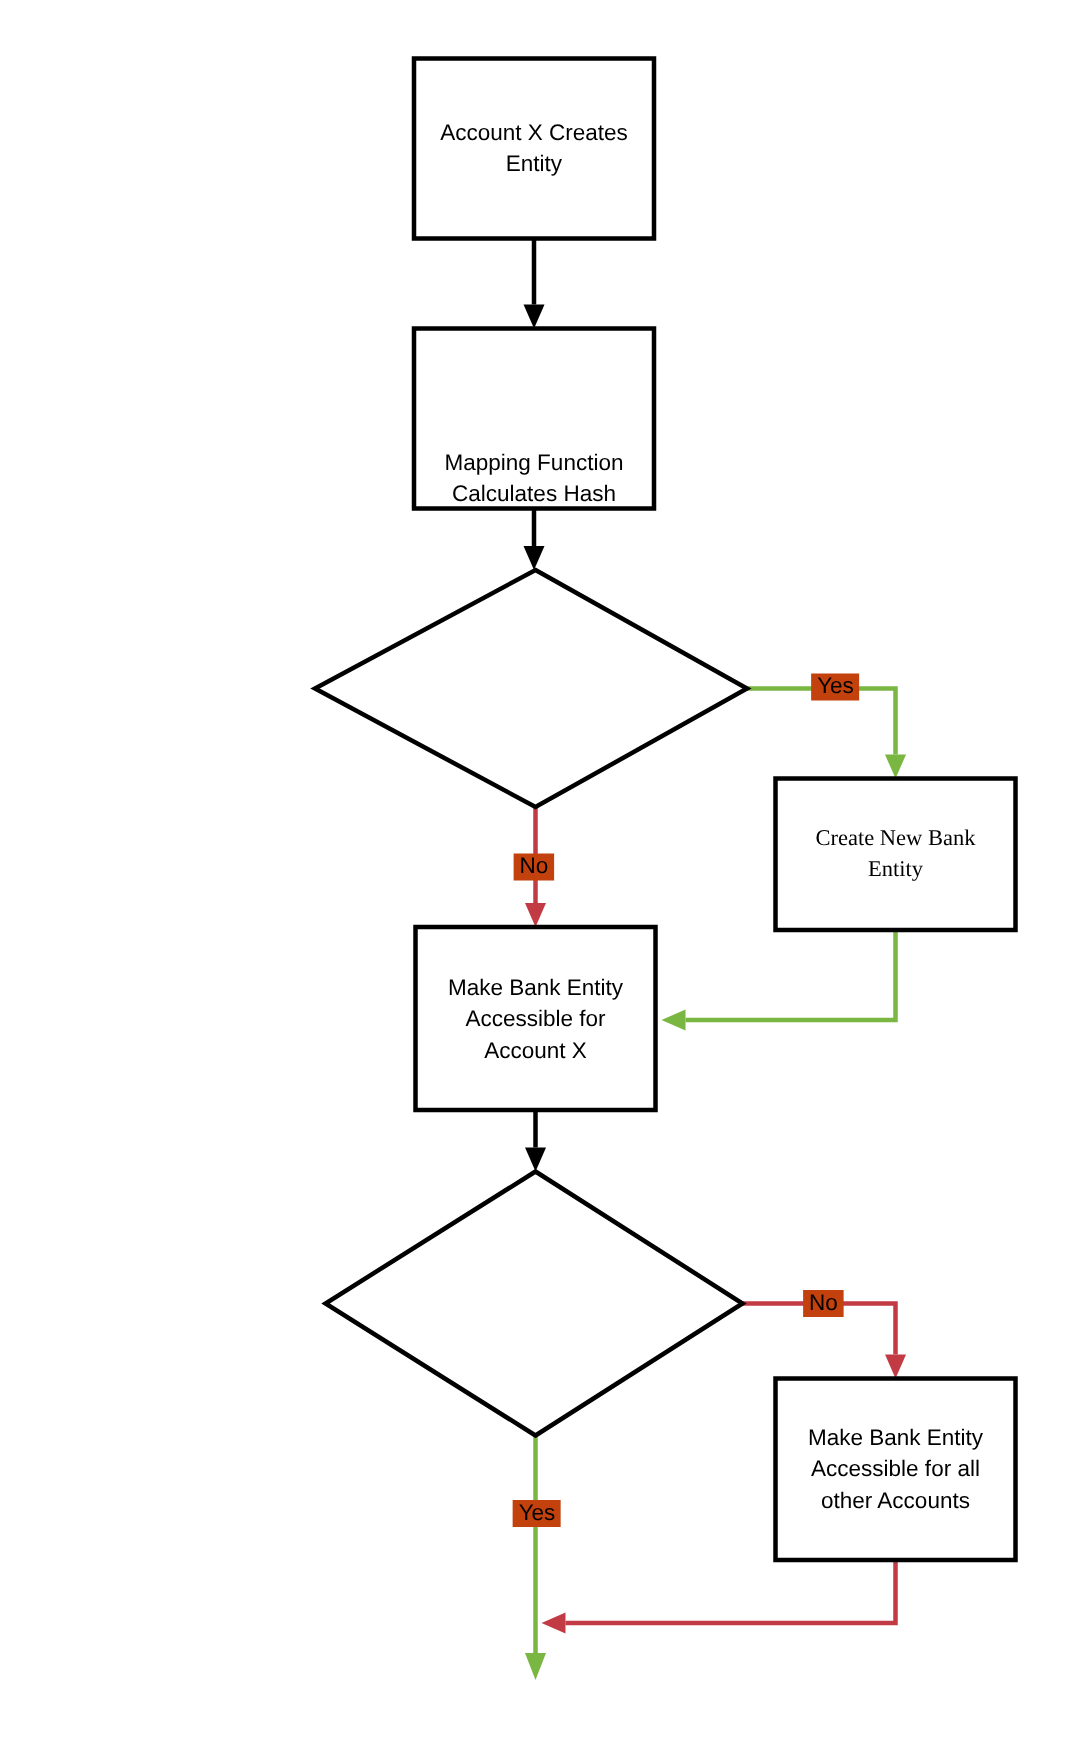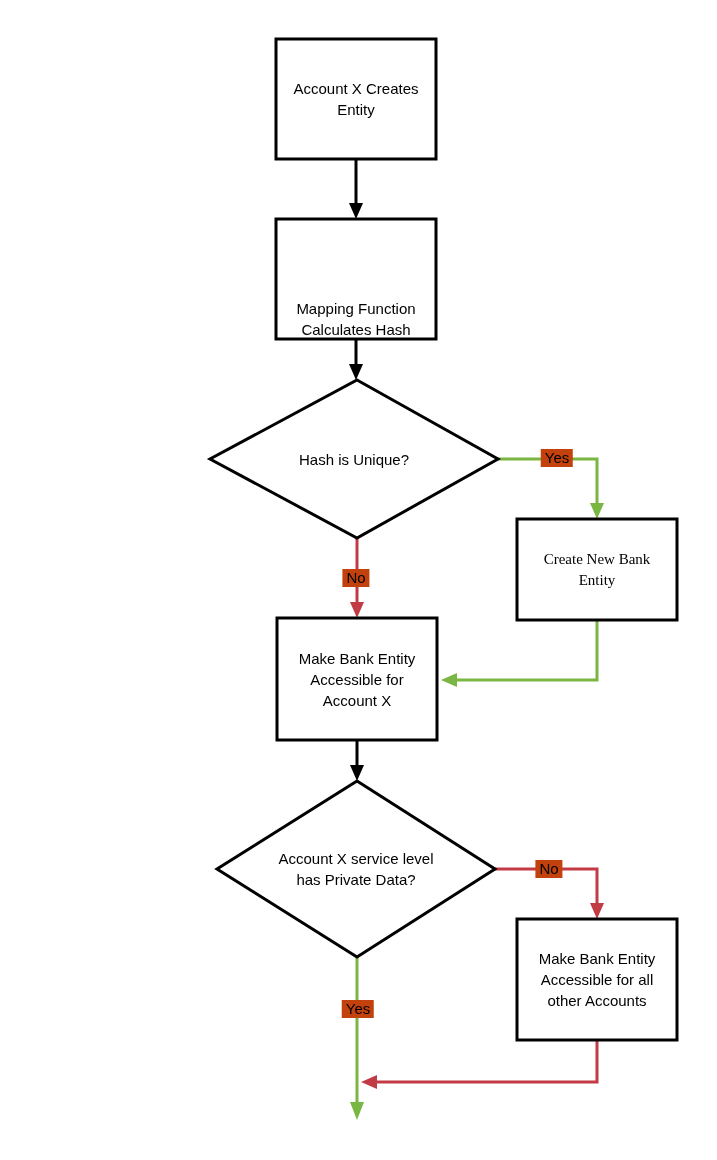--- a/index.html
+++ b/index.html
@@ -101,31 +101,28 @@
     <polygon points="357,380 498,459 357,538 210,459" fill="#ffffff" stroke="#000000" stroke-width="3"></polygon>
     <polygon points="357,781 495,869 357,957 217,869" fill="#ffffff" stroke="#000000" stroke-width="3"></polygon>
   </svg>
 
   <div class="node-label" style="left:276px; top:39px; width:160px; height:120px;">Account X Creates
 Entity</div>
 
   <div class="node-label" style="left:276px; top:219px; width:160px; height:120px;margin-top:40px;">Mapping Function
 Calculates Hash</div>
 
-  <div class="node-label" style="left:254px; top:429px; width:200px; height:60px;">Hash is Unique?</div>
 
   <div class="node-label" style="left:517px; top:519px; width:160px; height:101px;font-family:Liberation Serif, serif;">Create New Bank
 Entity</div>
 
   <div class="node-label" style="left:277px; top:618px; width:160px; height:122px;">Make Bank Entity
 Accessible for
 Account X</div>
 
-  <div class="node-label" style="left:246px; top:834px; width:220px; height:70px;">Account X service level
-has Private Data?</div>
 
   <div class="node-label" style="left:517px; top:919px; width:160px; height:121px;">Make Bank Entity
 Accessible for all
 other Accounts</div>
 
   <div class="edge-label" style="left:557px; top:458px;">Yes</div>
 
   <div class="edge-label" style="left:356px; top:578px;">No</div>
 
   <div class="edge-label" style="left:549px; top:869px;">No</div>

